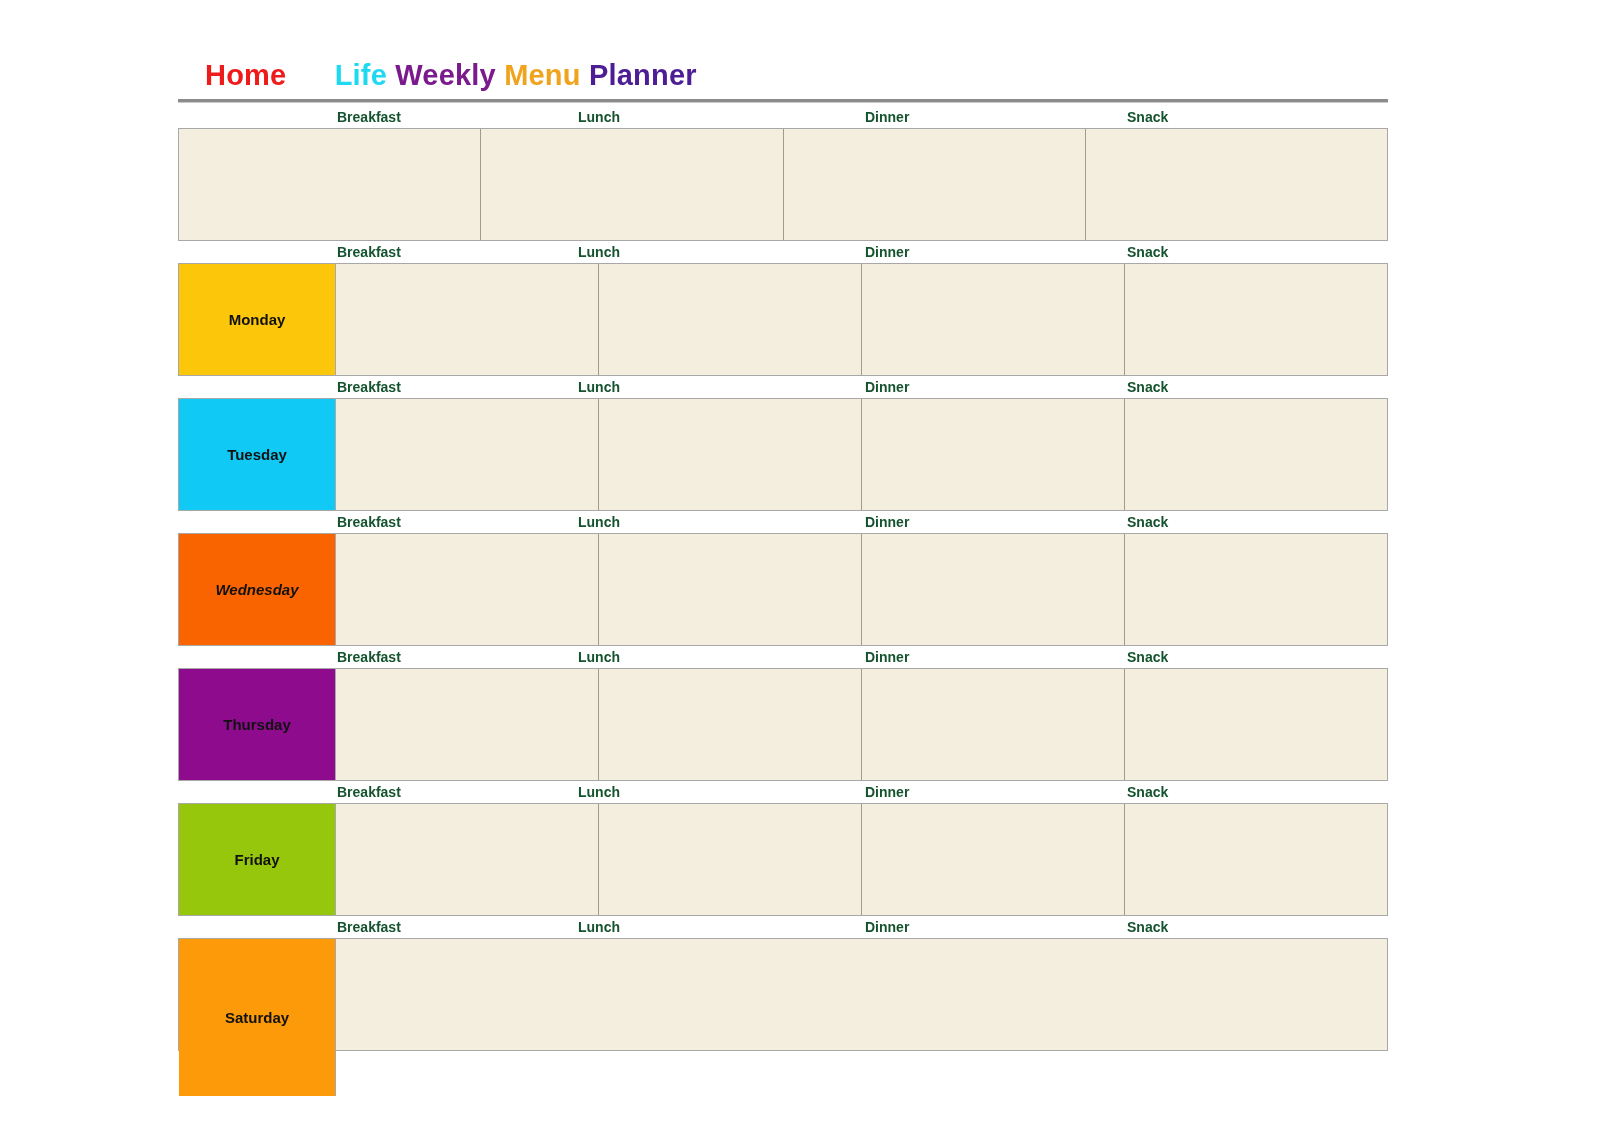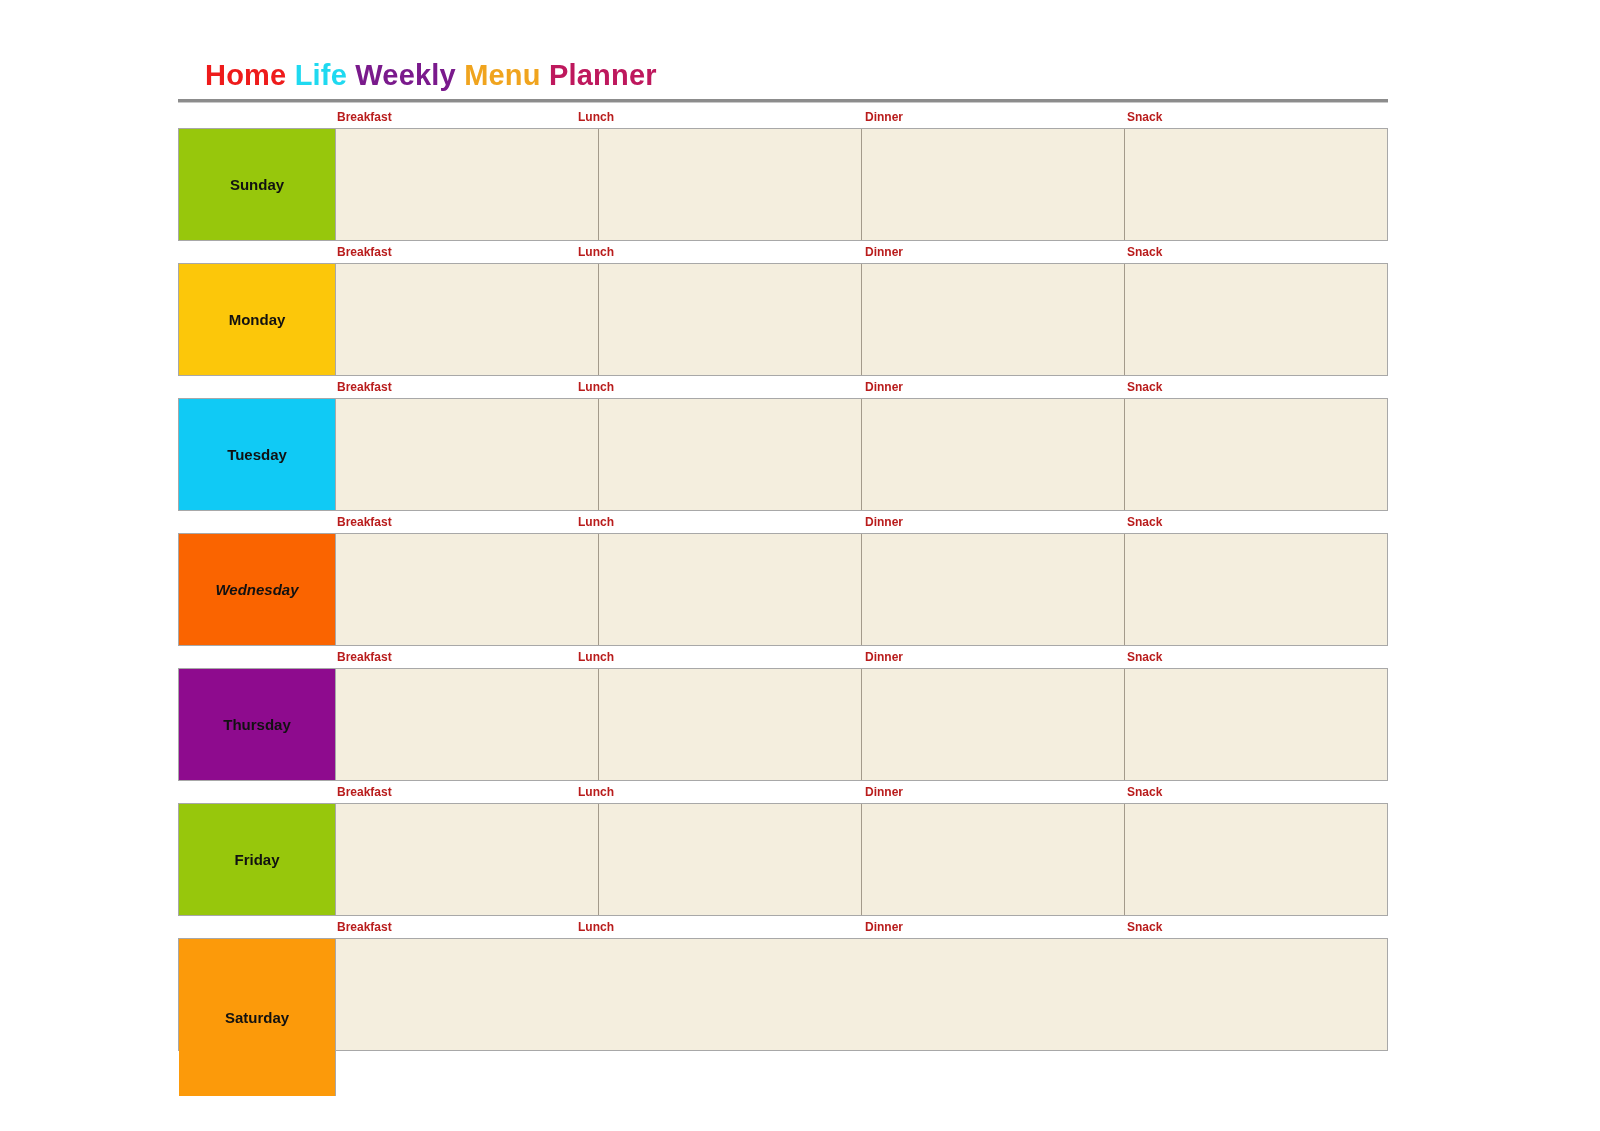--- a/index.html
+++ b/index.html
@@ -59,23 +59,23 @@
   }
 
   .hdr-row {
     position: relative;
     height: 22px;
     width: 1210px;
   }
   .hdr-cell {
     position: absolute;
     top: 3px;
-    font-size: 12px;
+    font-size: 14px;
     font-weight: bold;
-    color: #b91c1c;
+    color: #14532d;
     line-height: 16px;
     white-space: nowrap;
   }
   .hdr-c0 { left: 159px; }
   .hdr-c1 { left: 400px; }
   .hdr-c2 { left: 687px; }
   .hdr-c3 { left: 949px; }
 
   .cells-row {
     position: relative;
@@ -110,36 +110,35 @@
 
   
   .day-block + .day-block { margin-top: 0px; }
 </style>
 </head>
 <body>
 
 <div class="page">
 
   <div class="title">
-    <span style="color: rgb(238, 27, 27);">Home</span><span> </span><span style="color: rgb(31, 217, 240);">Life</span><span> </span><span style="color: rgb(122, 26, 140);">Weekly</span><span> </span><span style="color: rgb(240, 164, 30);">Menu</span><span> </span><span style="color: #be185d;">Planner</span>
+    <span style="color: rgb(238, 27, 27);">Home</span><span> </span><span style="color: rgb(31, 217, 240); margin-left: 40px;">Life</span><span> </span><span style="color: rgb(122, 26, 140);">Weekly</span><span> </span><span style="color: rgb(240, 164, 30);">Menu</span><span> </span><span style="color: #4c1d95;">Planner</span>
   </div>
 
   <div class="top-rule"></div>
 
   <div class="planner">
 
     <div class="day-block">
       <div class="hdr-row">
         <div class="hdr-cell hdr-c0">Breakfast</div>
         <div class="hdr-cell hdr-c1">Lunch</div>
         <div class="hdr-cell hdr-c2">Dinner</div>
         <div class="hdr-cell hdr-c3">Snack</div>
       </div>
       <div class="cells-row" style="background-color: rgb(244, 238, 222);">
-        <div class="day-label" style="background: rgb(151, 199, 12);">Sunday</div>
         <div class="meal-cell" style="background-color: rgb(244, 238, 222);"></div>
         <div class="meal-cell" style="background-color: rgb(244, 238, 222);"></div>
         <div class="meal-cell" style="background-color: rgb(244, 238, 222);"></div>
         <div class="meal-cell" style="background-color: rgb(244, 238, 222);"></div>
       </div>
     </div>
 
     <div class="day-block">
       <div class="hdr-row">
         <div class="hdr-cell hdr-c0">Breakfast</div>

